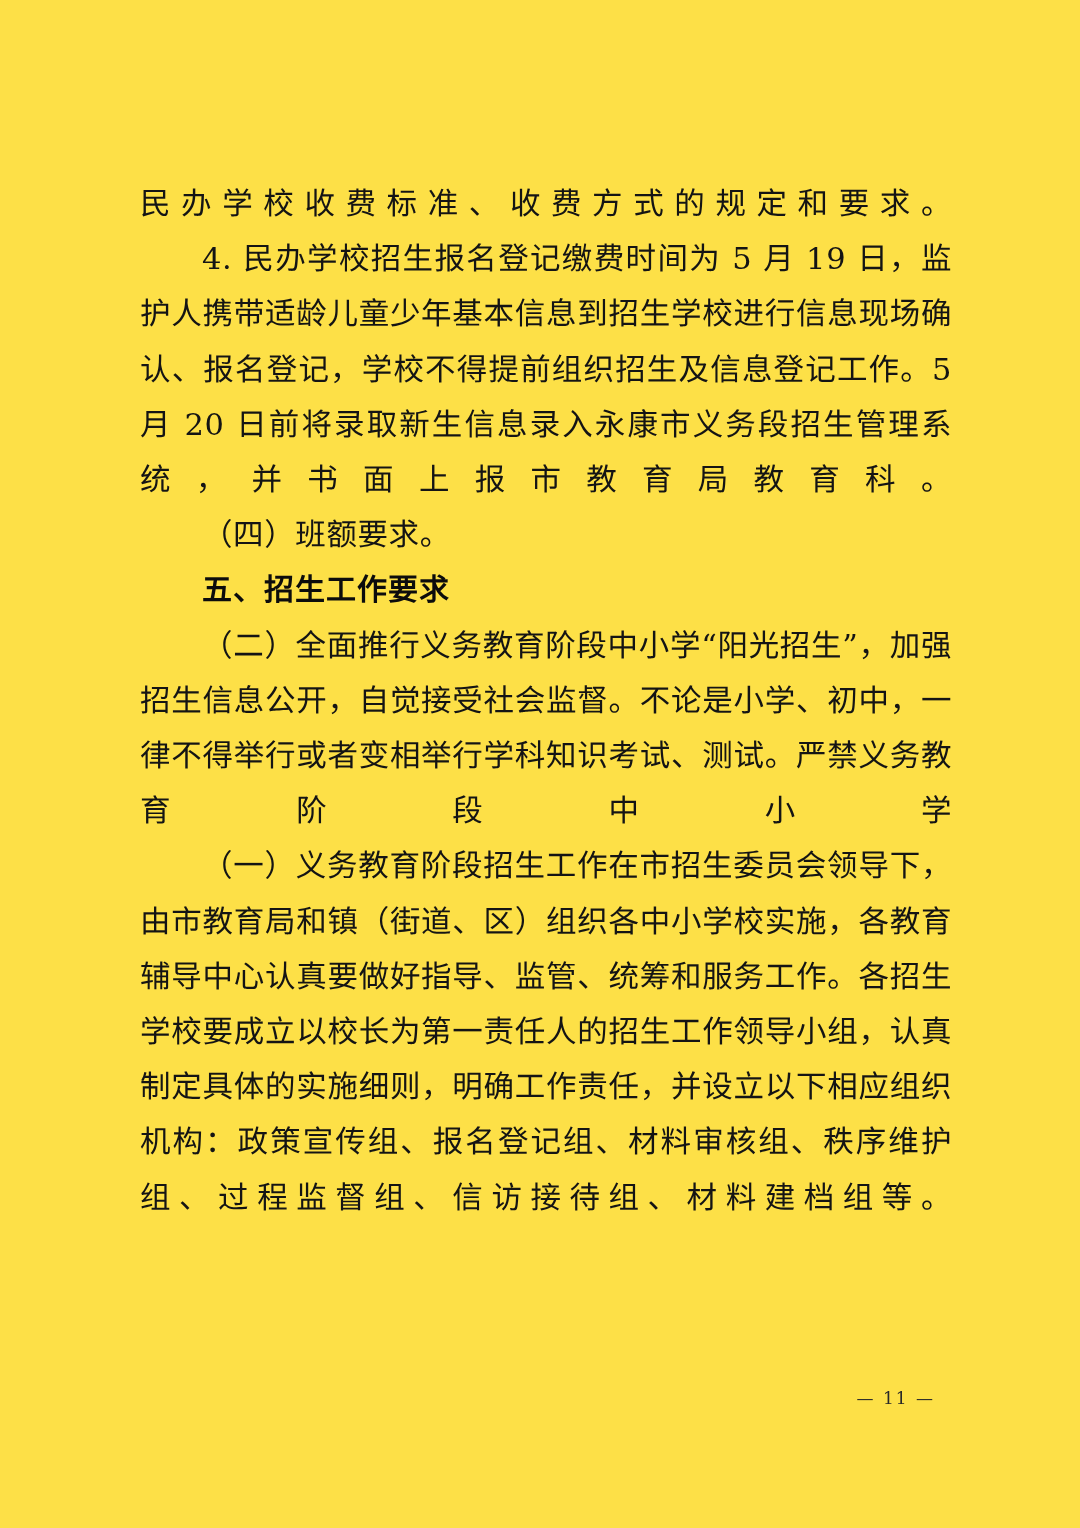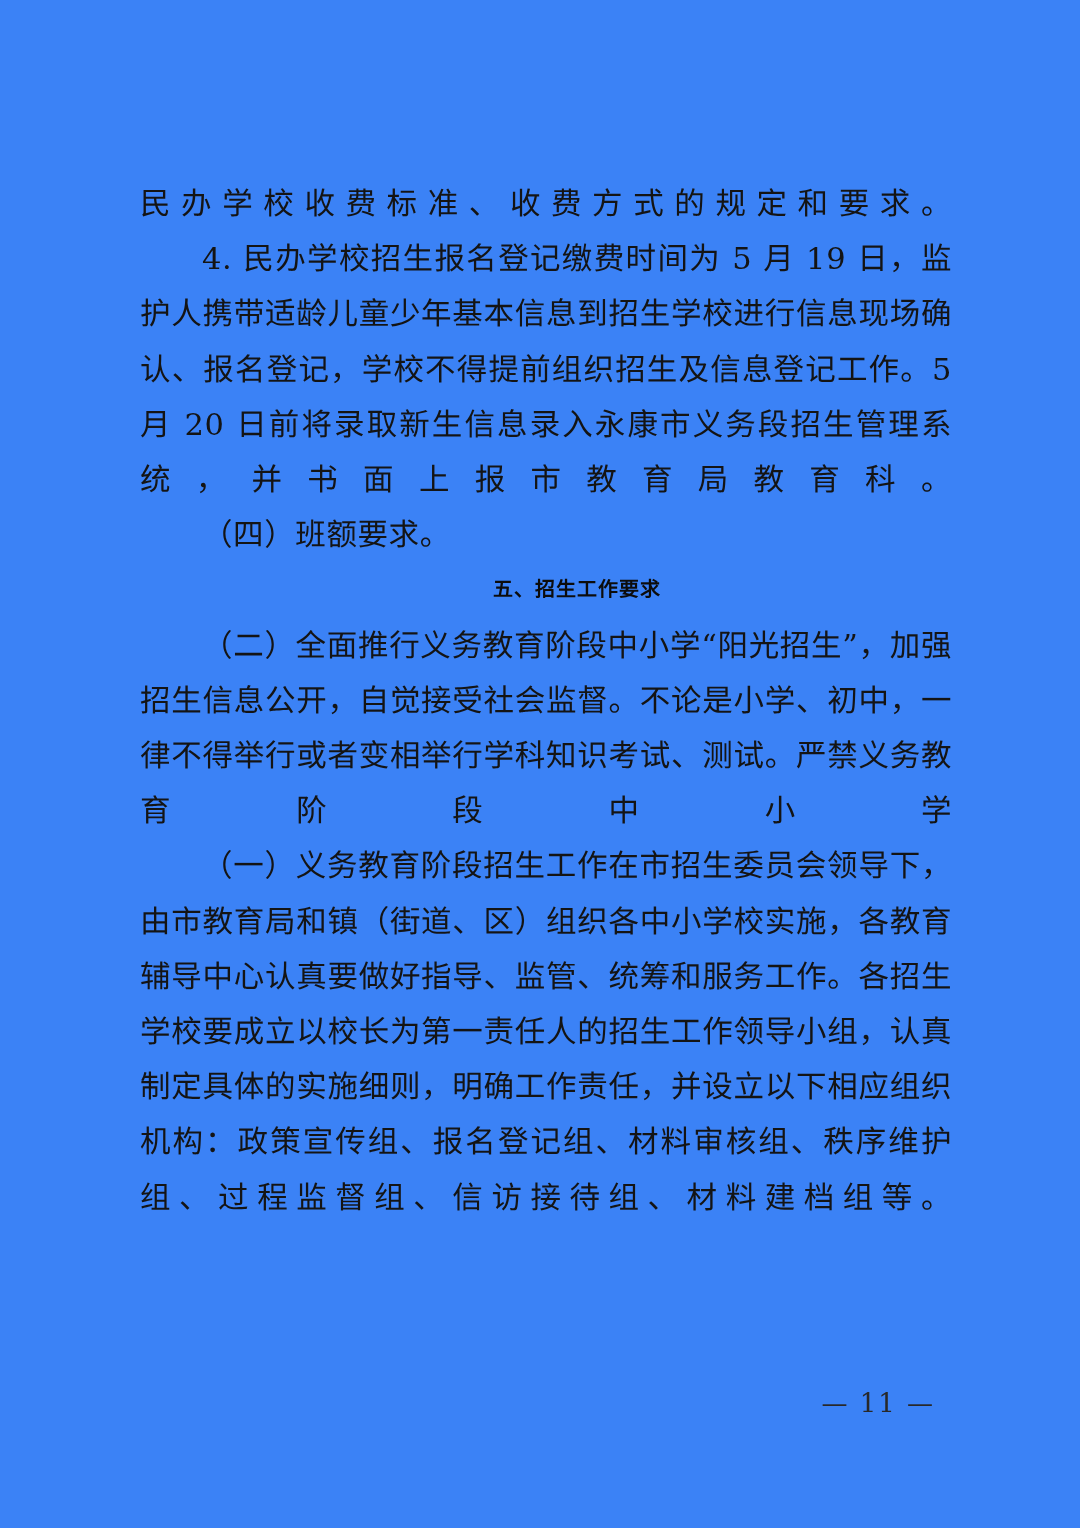--- a/index.html
+++ b/index.html
@@ -14,21 +14,21 @@
     position: relative;
     overflow: hidden;
     font-family: "DejaVu Serif", "Liberation Serif", serif;
     color: #151515;
     -webkit-font-smoothing: antialiased;
   }
 
   .page {
     position: absolute;
     inset: 0;
-    background: #3b82f6;
+    background: #fde047;
   }
 
   
   .text-column {
     position: absolute;
     left: 140px;
     top: 176px;
     width: 812px;
   }
 
@@ -51,37 +51,36 @@
   }
 
   
   .para.full-last {
     text-align-last: justify;
   }
 
   
   .heading {
     font-family: "Liberation Sans", "DejaVu Sans", sans-serif;
-    font-size: 20px;
+    font-size: 30px;
     line-height: 55.2px;
     font-weight: 700;
     letter-spacing: 1px;
     text-indent: 62px;
     margin: 0;
     color: #0e0e0e;
-    text-align: center;
   }
 
   
   .page-number {
     position: absolute;
     right: 145px;
     top: 1388px;
     font-family: "DejaVu Serif", "Liberation Serif", serif;
-    font-size: 26px;
+    font-size: 17px;
     letter-spacing: 2px;
     color: #2a2a2a;
     white-space: nowrap;
   }
 
   
   .text-column, .page-number {
     filter: contrast(1.02);
   }
 </style>

